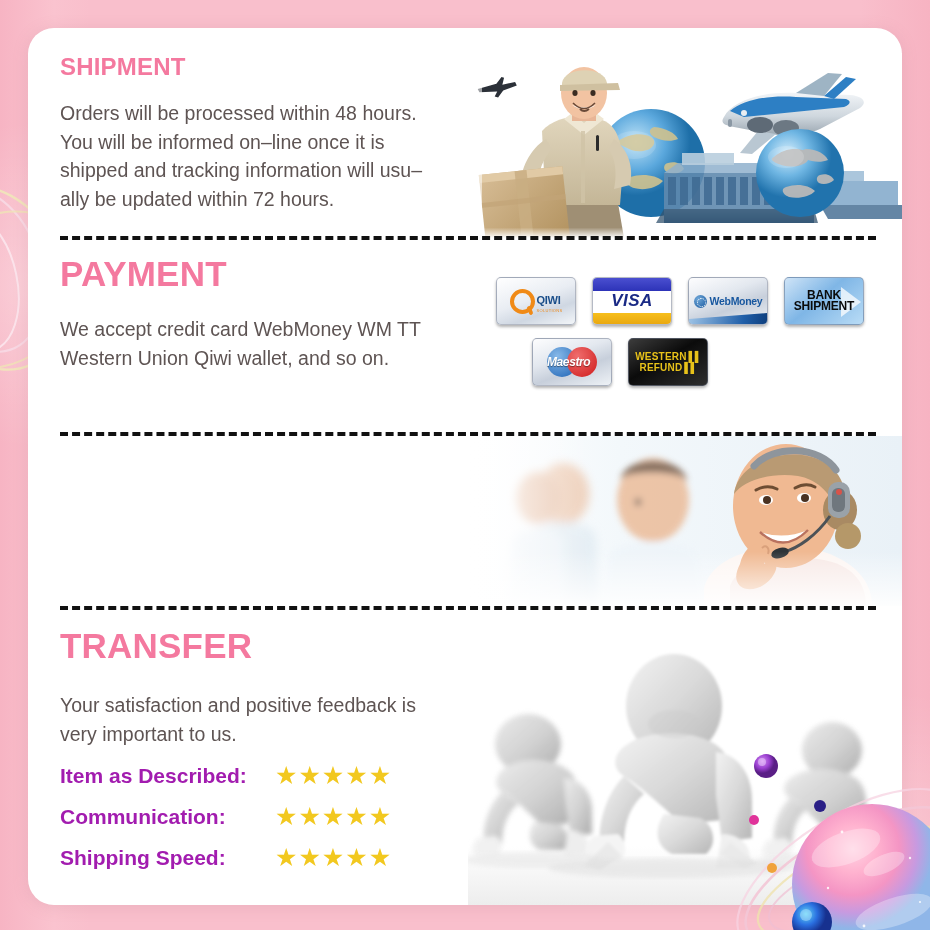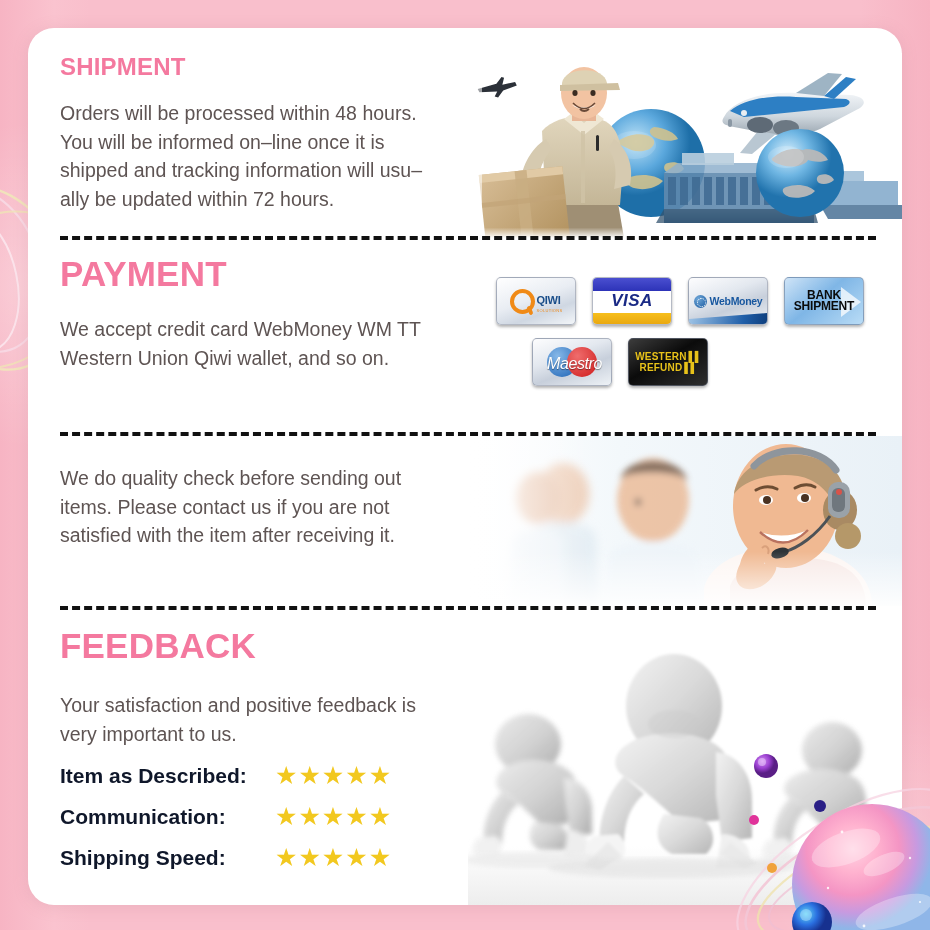--- a/index.html
+++ b/index.html
@@ -103,37 +103,37 @@
     border-top:15px solid transparent;border-bottom:15px solid transparent;
     border-left:20px solid rgba(255,255,255,.75);}
 
   .mc-wrap{position:relative;width:50px;height:30px;}
   .mc-c1,.mc-c2{position:absolute;top:0;width:30px;height:30px;border-radius:50%;}
   .maestro .mc-c1{left:0;background:radial-gradient(circle at 35% 30%,#86b8e8,#1d63b5);}
   .maestro .mc-c2{right:0;background:radial-gradient(circle at 35% 30%,#ef6d6d,#cf1b1b);}
   .mastercard .mc-c1{left:0;background:radial-gradient(circle at 35% 30%,#ef6d6d,#cf1b1b);}
   .mastercard .mc-c2{right:0;background:radial-gradient(circle at 35% 30%,#ffd373,#efa012);}
   .mc-label{position:absolute;left:0;top:8px;width:32px;text-align:center;
-    font-size:16px;font-weight:normal;color:#ffffff;z-index:3;
+    font-size:12px;font-weight:bold;color:#ffffff;z-index:3;
     text-shadow:0 1px 1px rgba(0,0,0,.45);font-style:italic;letter-spacing:-.4px;}
   .wu-txt{font-size:10px;font-weight:bold;color:#e8c21a;line-height:11px;
     text-align:center;letter-spacing:.2px;}
   .wu-bars{display:inline-block;margin-left:2px;letter-spacing:-1px;}
 
   
   .imgbox{position:absolute;overflow:hidden;}
   .img-ship{}
   .img-service{}
   .img-feedback{}
 
   
   .ratings{position:absolute;}
   .rating-row{display:flex;align-items:center;height:41px;}
   .rating-label{
-    color:#0f172a;font-size:21px;font-weight:bold;width:215px;white-space:nowrap;
+    color:#a21caf;font-size:21px;font-weight:bold;width:215px;white-space:nowrap;
   }
   .stars{display:flex;gap:1px;color:#f2c81f;font-size:25px;line-height:25px;letter-spacing:0;}
   .star{display:inline-block;}
 </style>
 </head>
 <body>
 
 <div class="page">
 
   <div class="bg"></div>
@@ -379,23 +379,20 @@
             <div><span>REFUND</span><span class="wu-bars">▌▌</span></div>
           </div>
         </div>
 
       </div>
     </div>
 
     <div class="divider" style="top:404px;"></div>
 
     <div class="section" style="left:32px;top:423px;width:430px;">
-      <p class="sec-body" style="margin-top:13px;">We do quality check before sending out
-items. Please contact us if you are not
-satisfied with the item after receiving it.</p>
     </div>
 
     <div class="imgbox img-service" style="left:440px;top:408px;width:434px;height:170px;">
       <svg width="434" height="170" viewBox="0 0 434 170">
         <defs>
           <linearGradient id="svcbg" x1="0" y1="0" x2="1" y2="0">
             <stop offset="0%" stop-color="#ffffff"></stop>
                 <stop offset="35%" stop-color="#f3f8fb"></stop>
                 <stop offset="100%" stop-color="#e9f1f7"></stop>
           </linearGradient>
@@ -459,21 +456,21 @@
         </g>
 
         <rect width="434" height="170" fill="url(#edgefade)"></rect>
         <rect width="434" height="170" fill="url(#botfade)"></rect>
       </svg>
     </div>
 
     <div class="divider" style="top:578px;"></div>
 
     <div class="section" style="left:32px;top:600px;width:430px;">
-      <h2 class="sec-title t-fb">FEEDBACK</h2>
+      <h2 class="sec-title t-fb">TRANSFER</h2>
       <p class="sec-body" style="margin-top:28px;">Your satisfaction and positive feedback is
 very important to us.</p>
     </div>
 
     <div class="ratings" style="left:32px;top:727px;">
       <div class="rating-row">
         <span class="rating-label">Item as Described:</span>
         <span class="stars">
           <span class="star">★</span>
           <span class="star">★</span>

